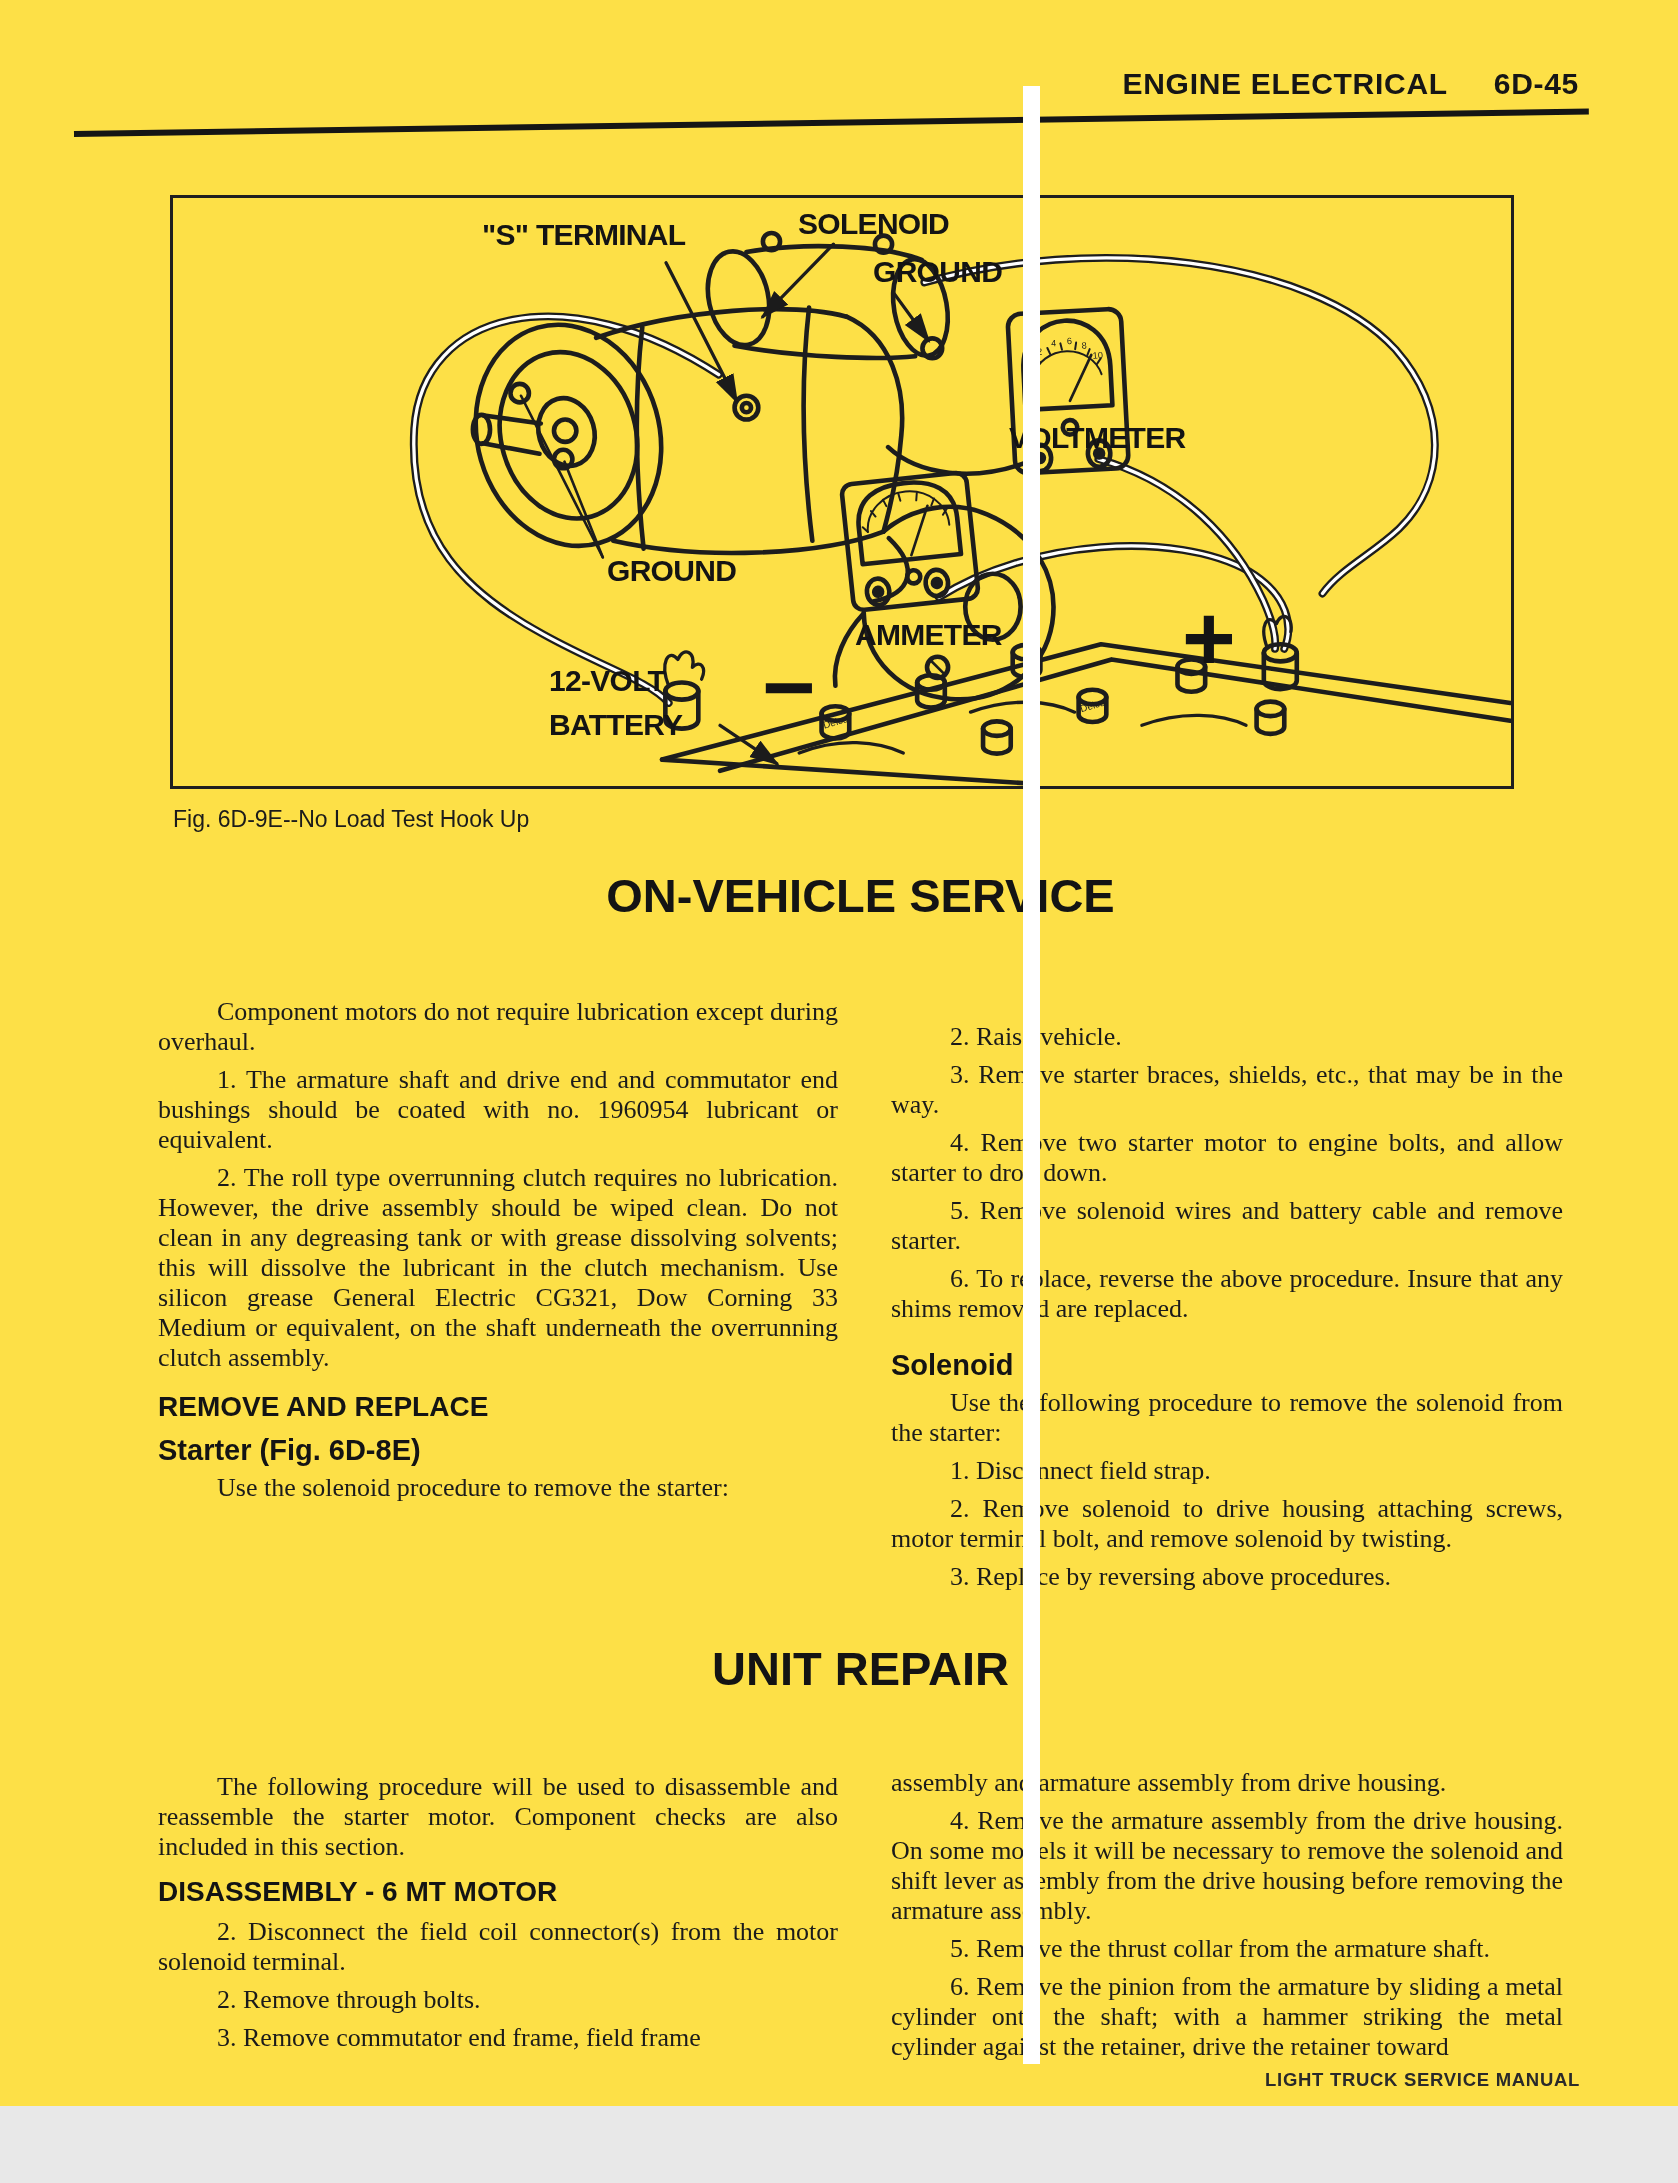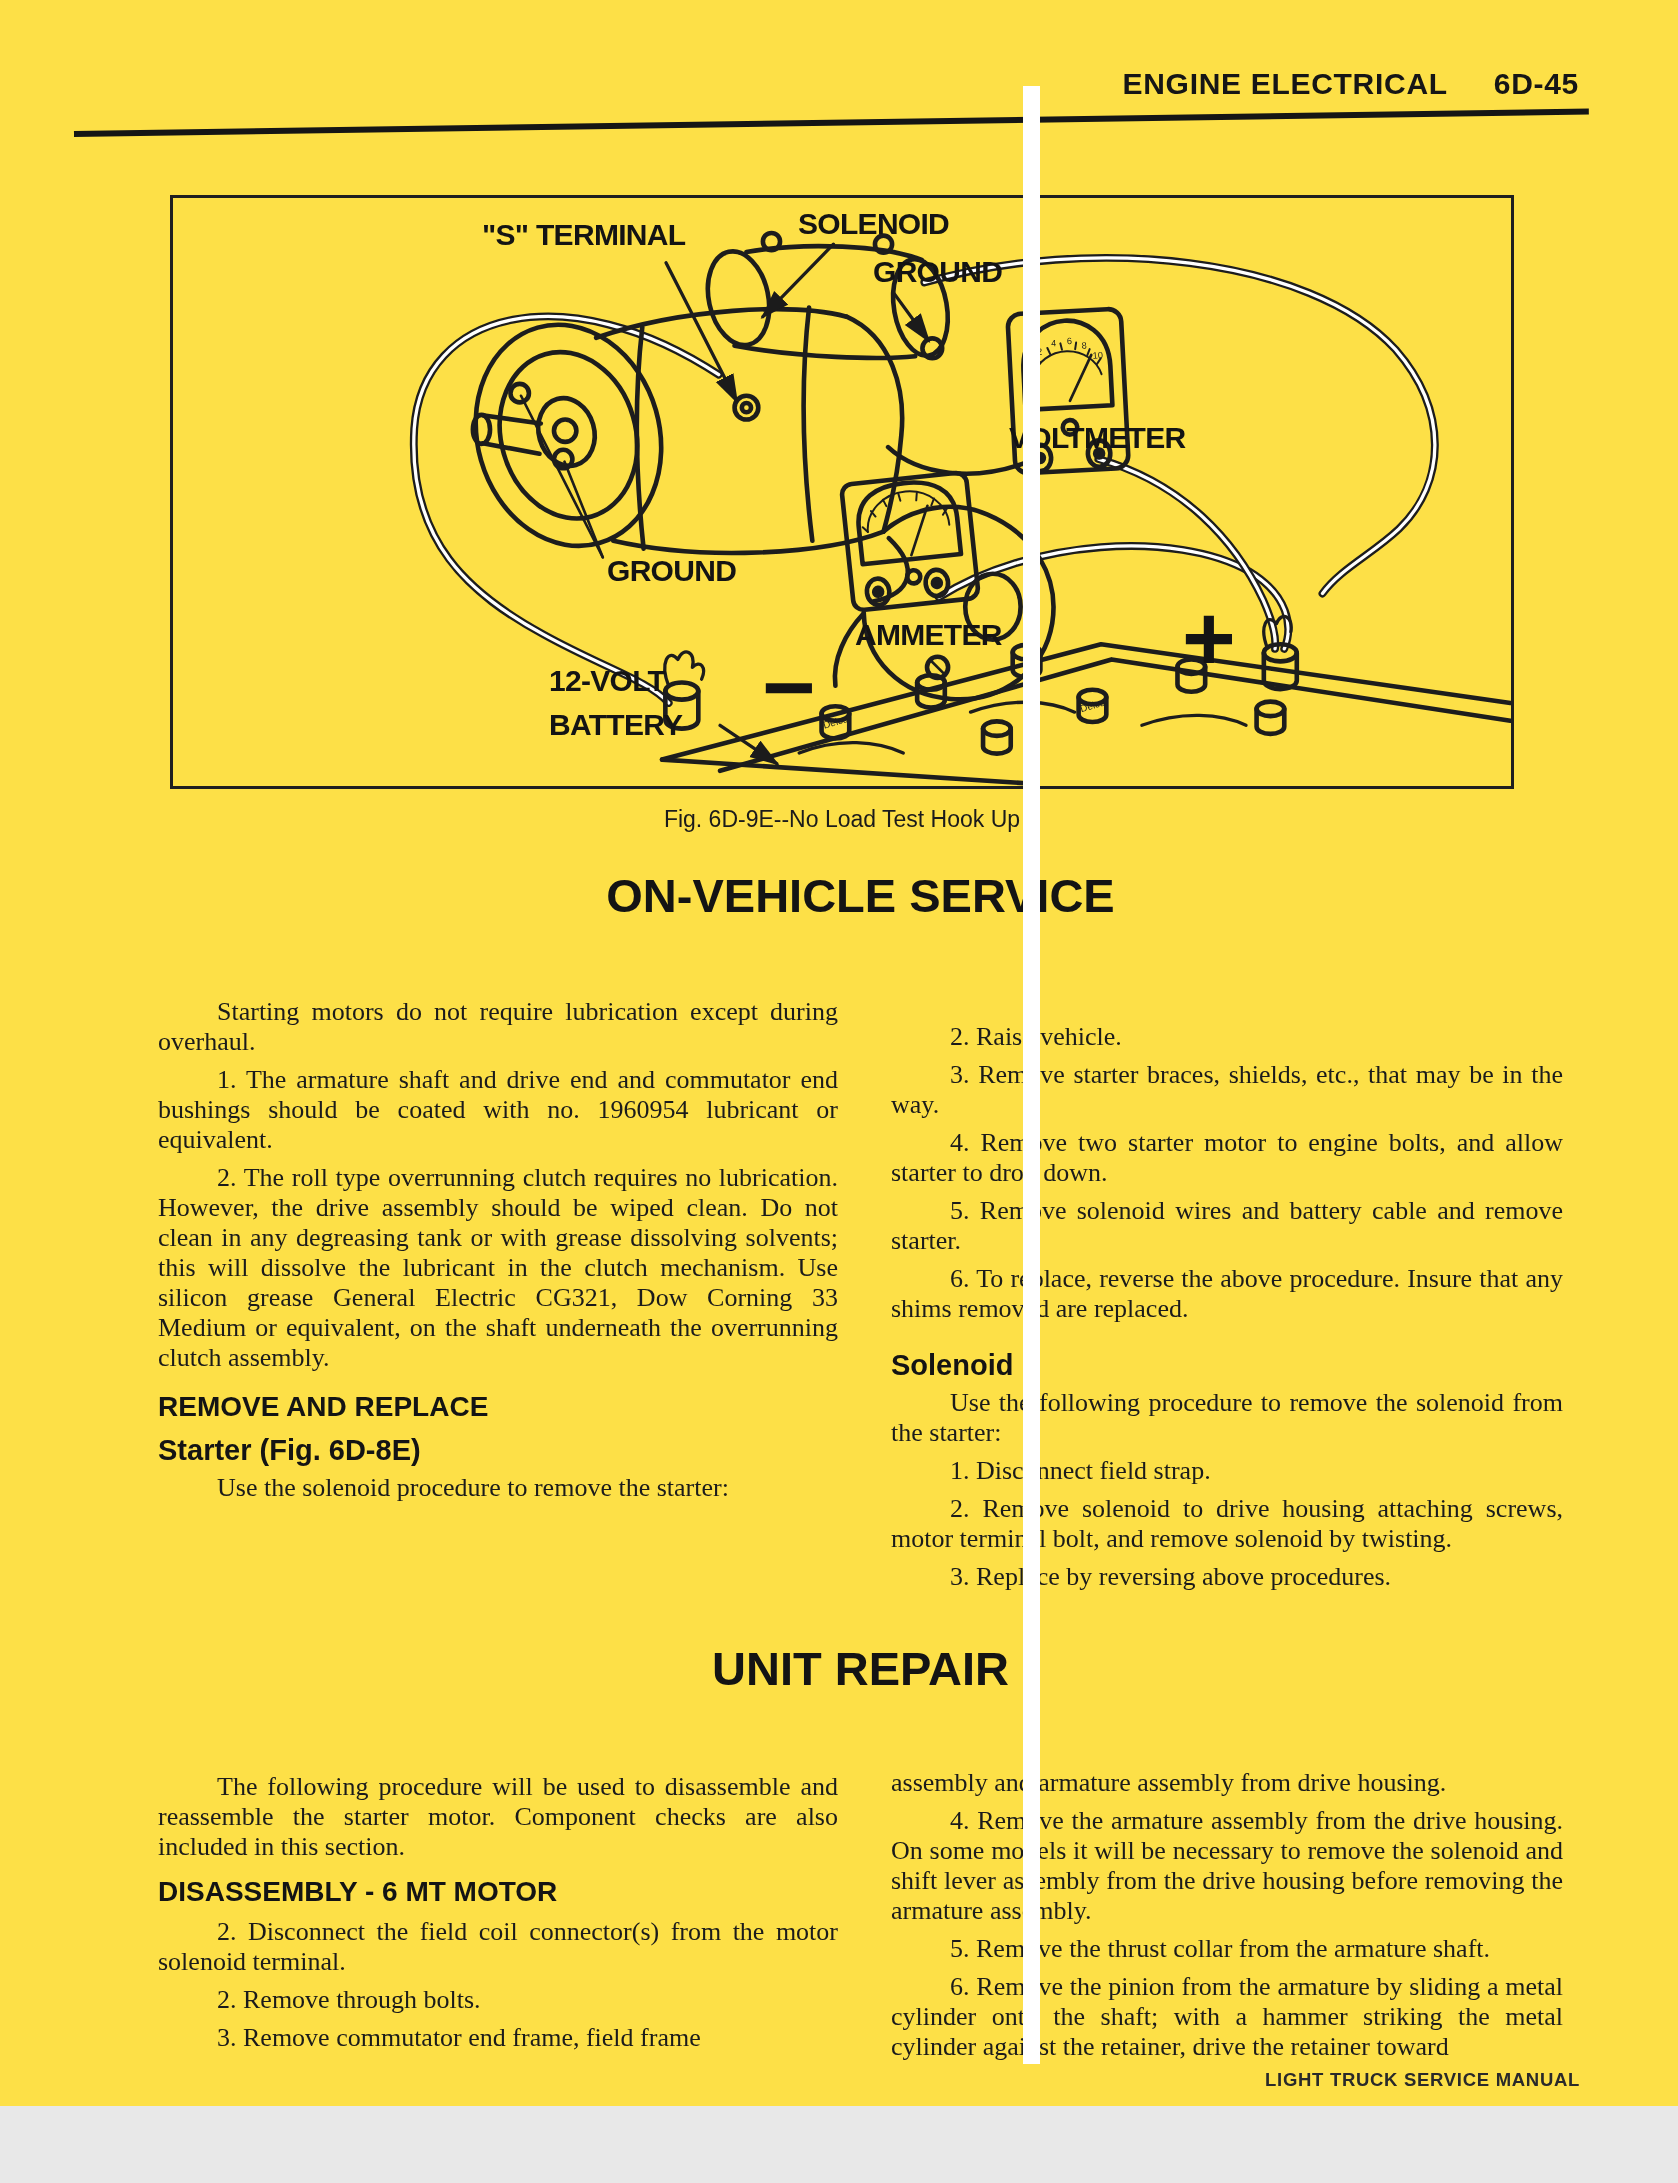--- a/index.html
+++ b/index.html
@@ -10,21 +10,21 @@
         font-weight:700;font-size:30px;letter-spacing:0.7px;white-space:nowrap;color:#161616;}
   .hdr-title .pgnum{margin-left:46px;}
   .hdr-rule{position:absolute;left:74px;top:131px;width:1515px;height:6px;background:#151515;
         transform:rotate(-0.85deg);transform-origin:left center;}
   
   .figbox{position:absolute;left:170px;top:195px;width:1338px;height:588px;border:3.3px solid #1f1f1f;}
   .fig-label{position:absolute;font-family:"Liberation Sans",sans-serif;font-weight:700;
         font-size:30px;letter-spacing:-0.7px;white-space:nowrap;color:#141414;line-height:1.1;}
   .fig-sym{position:absolute;font-family:"Liberation Sans",sans-serif;font-weight:700;
         font-size:92px;color:#141414;line-height:1;}
-  .caption{position:absolute;left:173px;top:806px;width:1338px;text-align:center;
+  .caption{position:absolute;left:173px;top:806px;width:1338px;text-align:left;
         font-family:"Liberation Sans",sans-serif;font-size:23px;color:#1b1b1b;}
   
   .h-big{position:absolute;left:40px;width:1641px;text-align:center;
         font-family:"Liberation Sans",sans-serif;font-weight:700;font-size:47px;color:#141414;}
   
   .col{position:absolute;font-size:26px;line-height:30px;text-align:justify;hyphens:none;}
   .col p{margin:0 0 8px 0;text-indent:59px;}
   .col p.noindent{text-indent:0;}
   .h-sub{font-family:"Liberation Sans",sans-serif;font-weight:700;font-size:28px;
         margin:18.5px 0 10.5px 0;text-indent:0;text-align:left;color:#141414;}
@@ -195,21 +195,21 @@
     </div>
     <div class="fig-sym" style="left:1009px;top:394px">+</div>
     <div class="fig-sym" style="left:589px;top:443px">−</div>
   </div>
 
   <div class="caption">Fig. 6D-9E--No Load Test Hook Up</div>
 
   <div class="h-big" style="top:868px">ON-VEHICLE SERVICE</div>
 
   <div class="col" style="left:158px;top:997px;width:680px">
-    <p>Starting motors do not require lubrication except during overhaul.</p>
+    <p>Component motors do not require lubrication except during overhaul.</p>
     <p>1. The armature shaft and drive end and commutator end bushings should be coated with no. 1960954 lubricant or equivalent.</p>
     <p>2. The roll type overrunning clutch requires no lubrication. However, the drive assembly should be wiped clean. Do not clean in any degreasing tank or with grease dissolving solvents; this will dissolve the lubricant in the clutch mechanism. Use silicon grease General Electric CG321, Dow Corning 33 Medium or equivalent, on the shaft underneath the overrunning clutch assembly.</p>
     <div class="h-sub">REMOVE AND REPLACE</div>
     <div class="h-sub small">Starter (Fig. 6D-8E)</div>
     <p>Use the solenoid procedure to remove the starter:</p>
   </div>
 
   <div class="col" style="left:891px;top:1022px;width:672px">
     <p>2. Raise vehicle.</p>
     <p>3. Remove starter braces, shields, etc., that may be in the way.</p>

